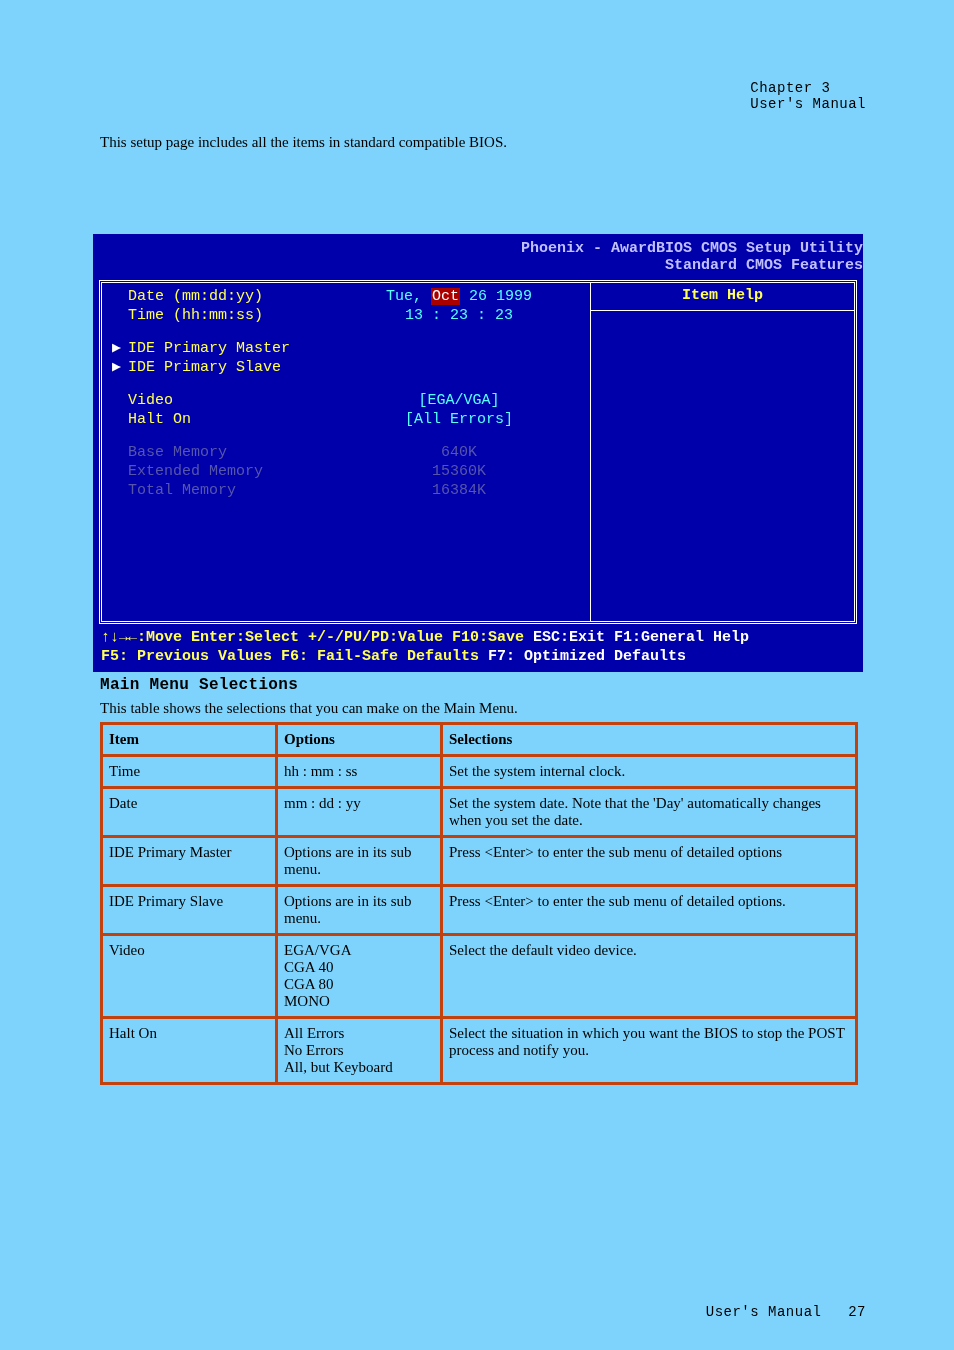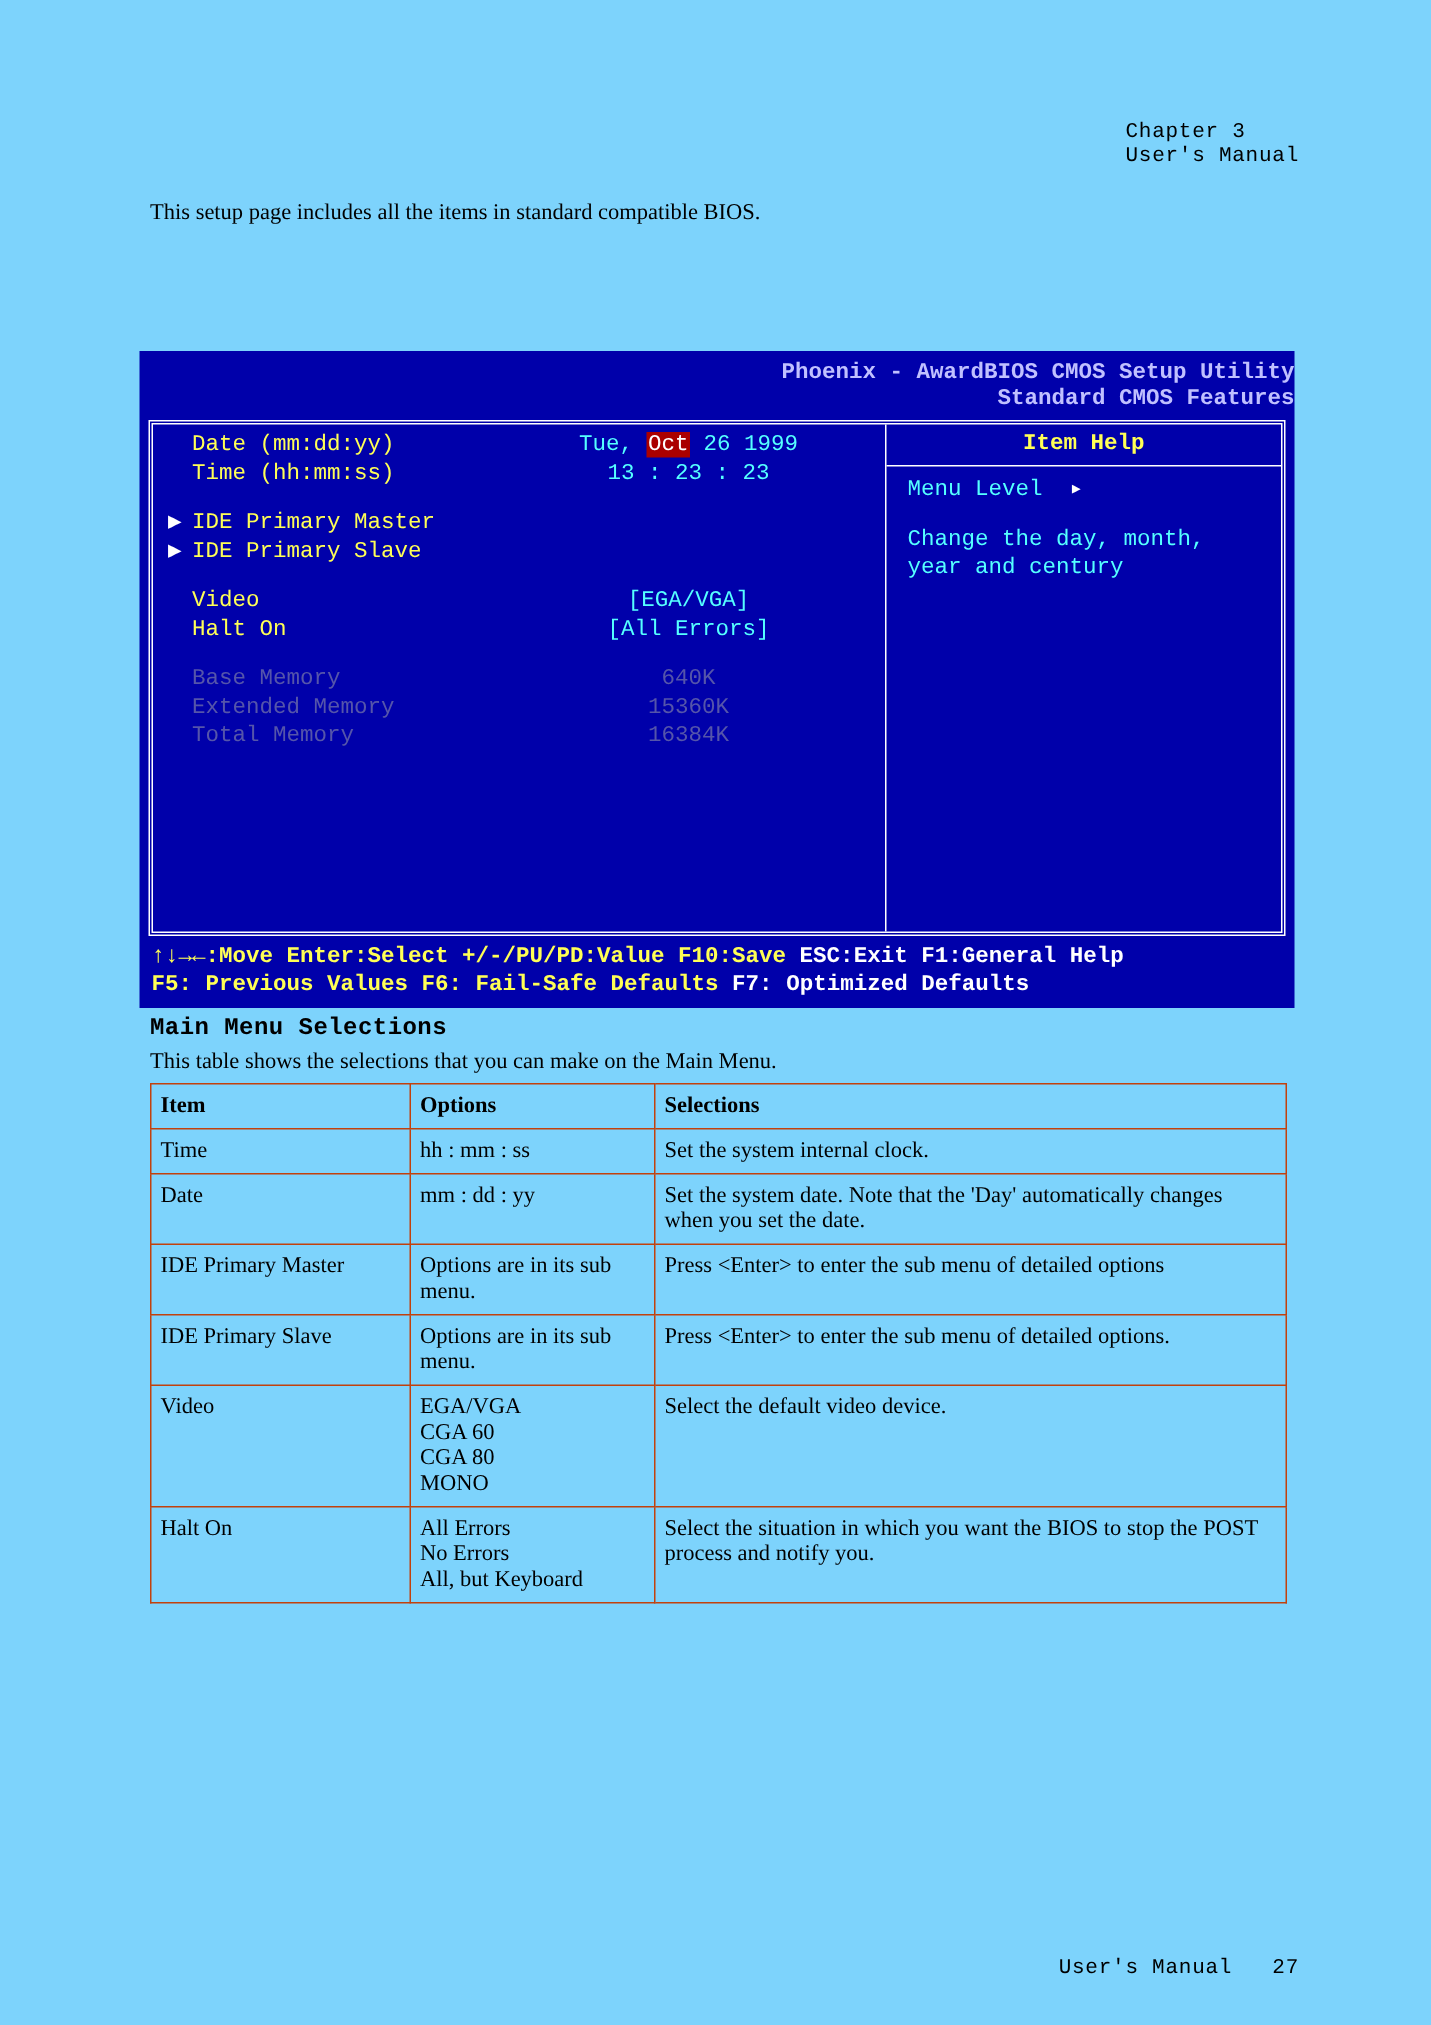--- a/index.html
+++ b/index.html
@@ -24,21 +24,21 @@
 .sel{background:#aa0000;color:#fff;padding:0 1px}
 .ih-title{color:#ffff55;text-align:center;font-weight:bold;padding:4px 0 6px 0}
 .mline{border-top:1px solid #fff}
 .ih-body{padding:6px 14px;color:#55ffff;line-height:19px}
 .ih-body .tri{color:#fff}
 .bios-foot{padding:4px 8px 6px 8px;color:#ffff55;line-height:19px;font-weight:bold}
 .bios-foot .w{color:#fff}
 .section-title{position:absolute;left:100px;top:676px;font-family:"Courier New",monospace;font-size:16px;font-weight:bold;letter-spacing:.3px}
 .tbl-wrap{position:absolute;left:100px;top:722px;width:758px}
 table{border-collapse:collapse;width:100%;font-size:15px}
-th,td{border:1px solid #c2410c;padding:6px 6px;vertical-align:top;text-align:left}
+th,td{border:3px solid #c2410c;padding:6px 6px;vertical-align:top;text-align:left}
 th{font-weight:bold}
 .c1{width:160px}
 .c2{width:150px}
 .footer{position:absolute;right:88px;bottom:30px;font-family:"Courier New",monospace;font-size:14px;letter-spacing:.5px}
 .footer .pg{display:inline-block}
 </style>
 </head>
 <body>
 <div class="page">
 
@@ -98,27 +98,20 @@
       </div>
       <div class="row">
         <span class="arrow"></span>
         <span class="label dim">Total Memory</span>
         <span class="value dim">16384K</span>
       </div>
     </div>
     <div class="bios-right">
       <div class="ih-title">Item Help</div>
       <div class="mline"></div>
-      <div class="ih-body">
-        <div><span>Menu Level</span>&nbsp;&nbsp;<span class="tri">▸</span></div>
-        <div style="margin-top:14px">
-          <div>Change the day, month,</div>
-          <div>year and century</div>
-        </div>
-      </div>
     </div>
   </div>
   <div class="bios-foot">
     <div><span>↑↓→←:Move  Enter:Select  +/-/PU/PD:Value  F10:Save  </span><span class="w">ESC:Exit  F1:General Help</span></div>
     <div><span>  F5: Previous Values   F6: Fail-Safe Defaults   </span><span class="w">F7: Optimized Defaults</span></div>
   </div>
 </div>
 
 <div class="section-title">Main Menu Selections</div>
 
@@ -150,21 +143,21 @@
             <td>Press &lt;Enter&gt; to enter the sub menu of detailed options</td>
           </tr>
           <tr>
             <td class="c1">IDE Primary Slave</td>
             <td class="c2" style="white-space: pre-line;">Options are in its sub menu.</td>
             <td>Press &lt;Enter&gt; to enter the sub menu of detailed options.</td>
           </tr>
           <tr>
             <td class="c1">Video</td>
             <td class="c2" style="white-space: pre-line;">EGA/VGA
-CGA 60
+CGA 40
 CGA 80
 MONO</td>
             <td>Select the default video device.</td>
           </tr>
           <tr>
             <td class="c1">Halt On</td>
             <td class="c2" style="white-space: pre-line;">All Errors
 No Errors
 All, but Keyboard</td>
             <td>Select the situation in which you want the BIOS to stop the POST process and notify you.</td>

